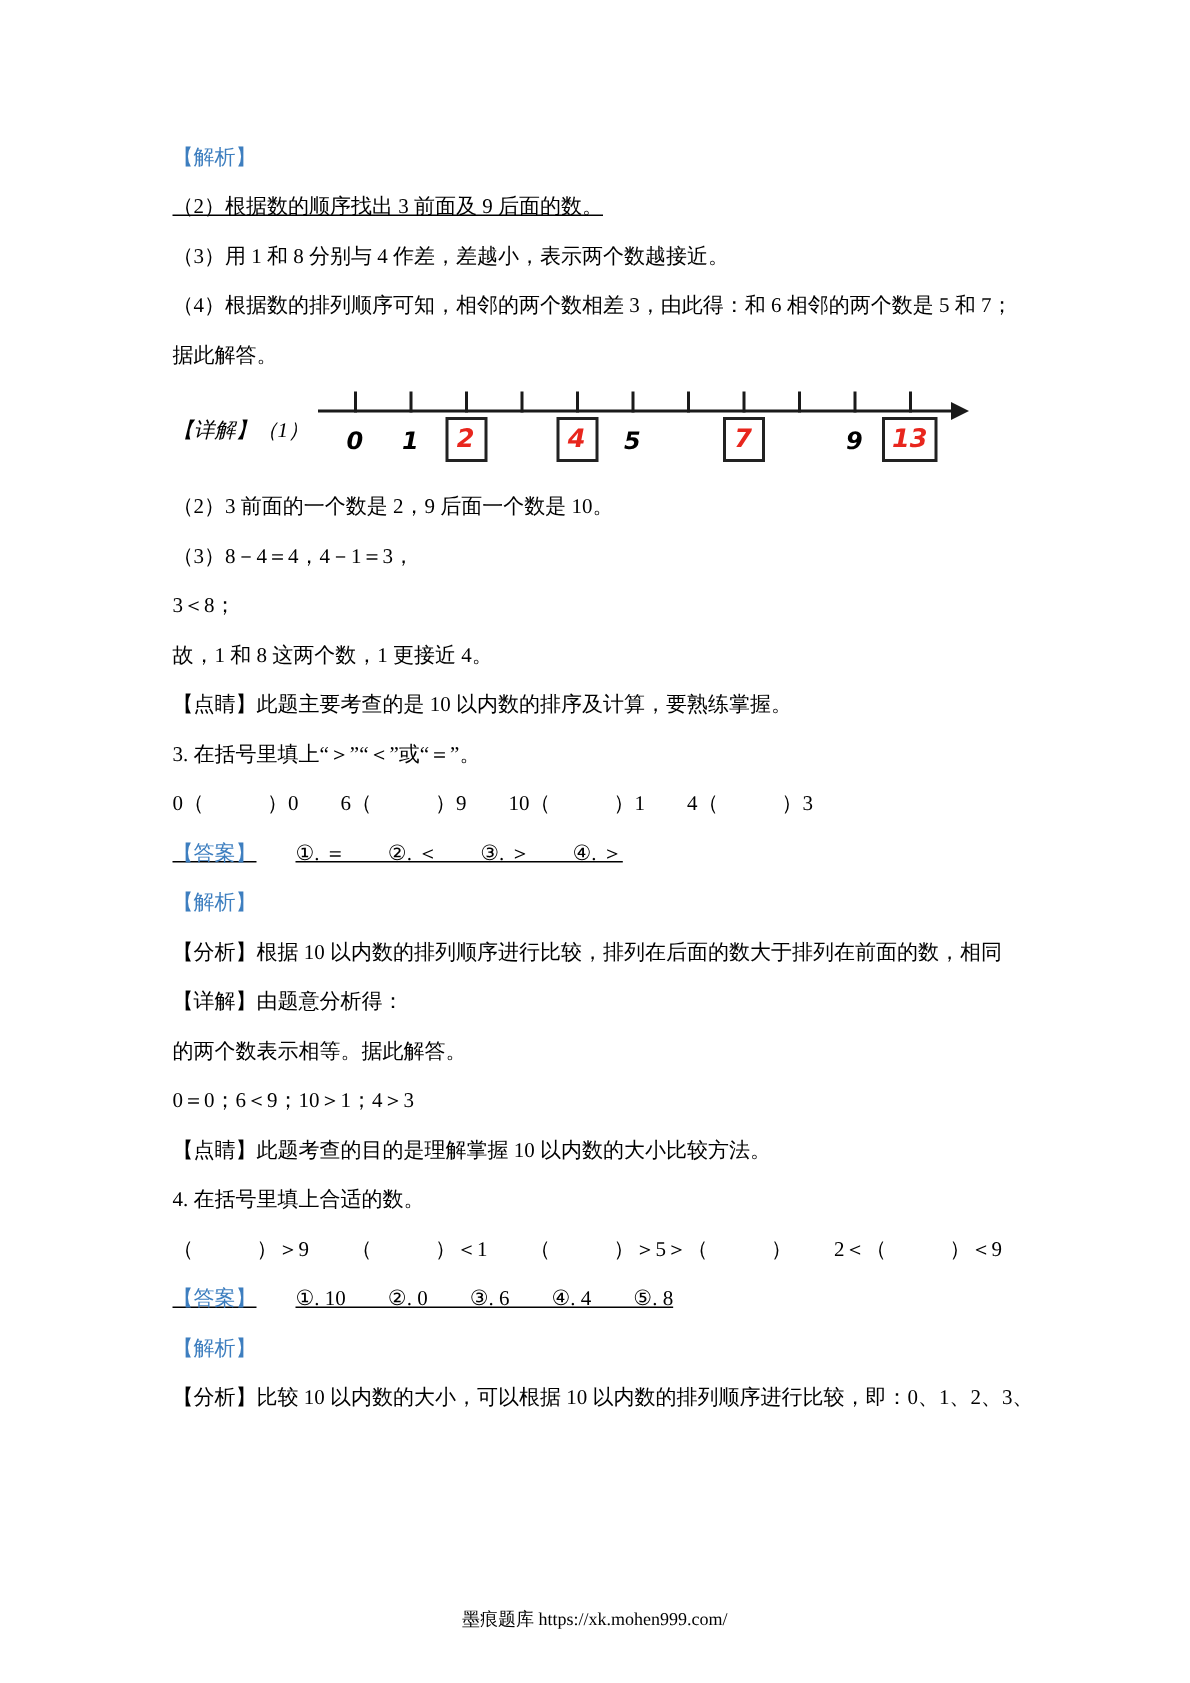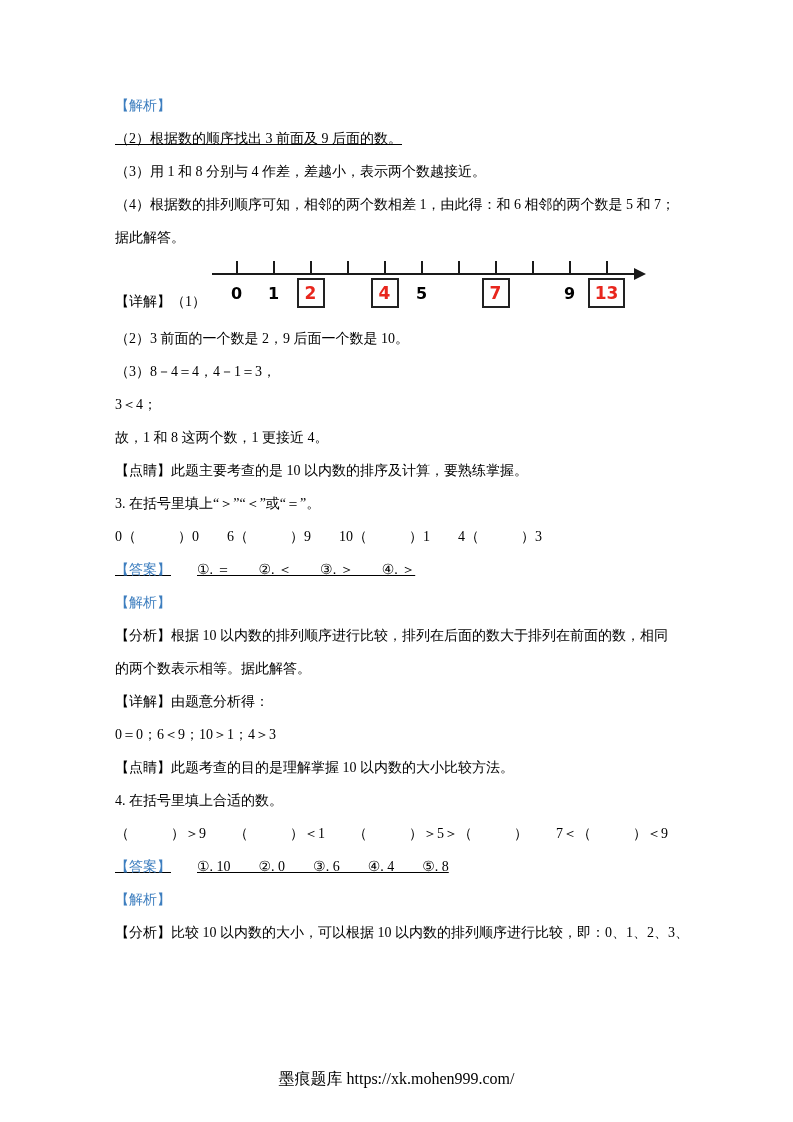--- a/index.html
+++ b/index.html
@@ -26,21 +26,21 @@
     text-align: justify;
   }
   .blue { color: #3D7EBF; }
   .mt-sm { margin-top: 3px; }
   .mt-md { margin-top: 6px; text-decoration: underline; }
   .mt-lg { margin-top: 16px; }
   .ans-row { display: flex; text-decoration: underline; }
   .ans-row .ans-values { margin-left: 26px; }
 
   
-  .nl-row { display: flex; align-items: flex-end; margin: 2px 0 4px; }
+  .nl-row { display: flex; align-items: center; margin: 2px 0 4px; font-style: italic; }
   .nl-label-text { line-height: 33px; white-space: pre; flex: 0 0 auto; }
   .numberline { position: relative; width: 440px; height: 62px; margin-left: 6px; }
   .nl-axis { position: absolute; left: 0; top: 17px; width: 424px; height: 2px; background: #1a1a1a; }
   .nl-arrowhead {
     position: absolute; left: 422px; top: 12px; width: 0; height: 0;
     border-left: 12px solid #1a1a1a; border-top: 6px solid transparent; border-bottom: 6px solid transparent;
   }
   .nl-cells { position: absolute; left: 6px; top: 5px; display: flex; }
   .nl-cell { width: 37px; display: flex; flex-direction: column; align-items: center; }
   .nl-tick { width: 2px; height: 14px; background: #1a1a1a; }
@@ -55,35 +55,35 @@
     color: #E8261D;
     padding: 0 5px;
     height: 26px;
     font-size: 17px;
     background: #fff;
   }
   .footer {
     position: absolute;
     left: 0; top: 1064px; width: 100%;
     text-align: center;
-    font-size: 16px;
+    font-size: 12px;
     line-height: 30px;
     color: #000;
   }
 </style>
 </head>
 <body>
 
 <div class="page">
   <div class="content">
 
     <p class="line blue">【解析】</p>
     <p class="line mt-md">（2）根据数的顺序找出 3 前面及 9 后面的数。</p>
     <p class="line">（3）用 1 和 8 分别与 4 作差，差越小，表示两个数越接近。</p>
-    <p class="line">（4）根据数的排列顺序可知，相邻的两个数相差 1，由此得：和 6 相邻的两个数是 5 和 7；</p>
+    <p class="line">（4）根据数的排列顺序可知，相邻的两个数相差 3，由此得：和 6 相邻的两个数是 5 和 7；</p>
     <p class="line">据此解答。</p>
 
     <div class="nl-row">
       <span class="nl-label-text">【详解】（1）</span>
       <div class="numberline">
         <div class="nl-axis"></div>
         <div class="nl-arrowhead"></div>
         <div class="nl-cells">
             <div class="nl-cell">
               <div class="nl-tick"></div>
@@ -128,39 +128,39 @@
             <div class="nl-cell">
               <div class="nl-tick"></div>
               <div class="nl-labelbox nl-boxed">13</div>
             </div>
           </div>
       </div>
     </div>
 
     <p class="line">（2）3 前面的一个数是 2，9 后面一个数是 10。</p>
     <p class="line">（3）8－4＝4，4－1＝3，</p>
-    <p class="line">3＜4；</p>
+    <p class="line">3＜8；</p>
     <p class="line">故，1 和 8 这两个数，1 更接近 4。</p>
     <p class="line">【点睛】此题主要考查的是 10 以内数的排序及计算，要熟练掌握。</p>
 
     <p class="line">3. 在括号里填上“＞”“＜”或“＝”。</p>
     <p class="line">0（　　　）0　　6（　　　）9　　10（　　　）1　　4（　　　）3</p>
     <div class="ans-row">
       <p class="line blue">【答案】</p>
       <p class="line ans-values">①. ＝　　②. ＜　　③. ＞　　④. ＞</p>
     </div>
     <p class="line blue">【解析】</p>
     <p class="line">【分析】根据 10 以内数的排列顺序进行比较，排列在后面的数大于排列在前面的数，相同</p>
+    <p class="line">【详解】由题意分析得：</p>
     <p class="line">的两个数表示相等。据此解答。</p>
-    <p class="line">【详解】由题意分析得：</p>
     <p class="line">0＝0；6＜9；10＞1；4＞3</p>
     <p class="line">【点睛】此题考查的目的是理解掌握 10 以内数的大小比较方法。</p>
 
     <p class="line mt-lg">4. 在括号里填上合适的数。</p>
-    <p class="line">（　　　）＞9　　（　　　）＜1　　（　　　）＞5＞（　　　）　　7＜（　　　）＜9</p>
+    <p class="line">（　　　）＞9　　（　　　）＜1　　（　　　）＞5＞（　　　）　　2＜（　　　）＜9</p>
     <div class="ans-row">
       <p class="line blue">【答案】</p>
       <p class="line ans-values">①. 10　　②. 0　　③. 6　　④. 4　　⑤. 8</p>
     </div>
     <p class="line blue">【解析】</p>
     <p class="line">【分析】比较 10 以内数的大小，可以根据 10 以内数的排列顺序进行比较，即：0、1、2、3、</p>
 
   </div>
 
   <div class="footer">

